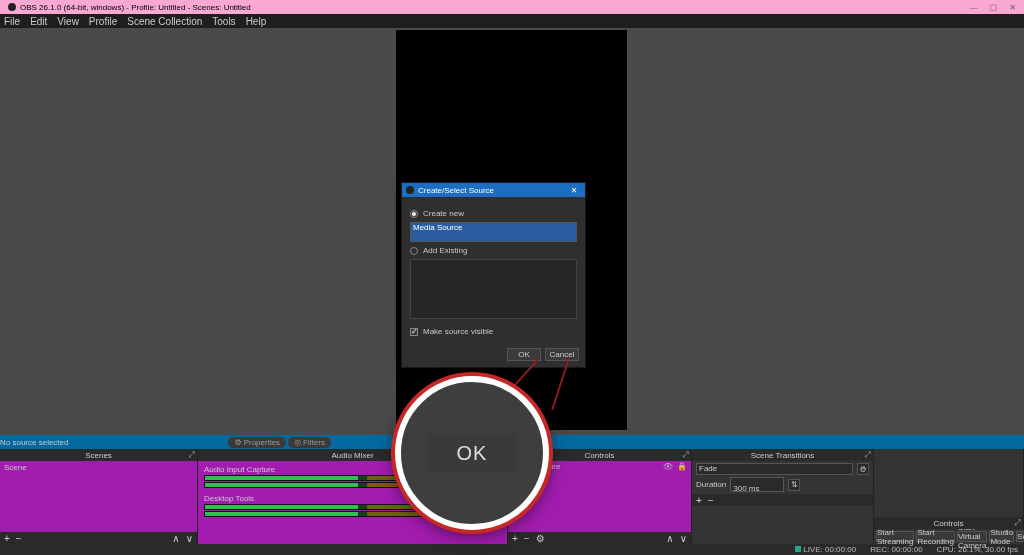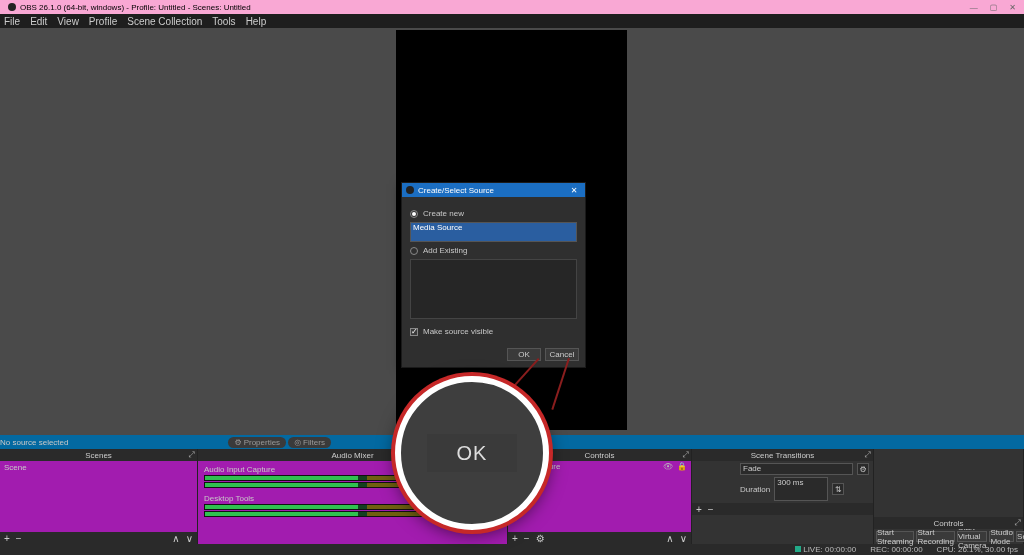--- a/index.html
+++ b/index.html
@@ -42,24 +42,24 @@
 
   .mixer-track { padding: 2px 6px; }
   .mixer-track .label { font-size: 8px; }
   .meter { height: 6px; background: linear-gradient(to right, #144020 0%, #144020 55%, #706010 55%, #706010 78%, #5a1010 78%, #5a1010 100%); border: 1px solid #111; position: relative; margin-top: 1px; }
   .meter::before { content: ""; position: absolute; left: 0; top: 0; bottom: 0; width: 52%; background: linear-gradient(to right, #30c050, #30c050); }
   .mixer-icons { float: right; color: #ccc; display: flex; gap: 4px; align-items: center; font-size: 10px; }
 
   .source-item { display: flex; align-items: center; justify-content: space-between; padding: 1px 4px; font-size: 8px; }
   .source-item .eye { display: flex; gap: 4px; color: #bbb; }
 
-  .trans-body { padding: 2px 4px; font-size: 8px; display: flex; flex-direction: column; gap: 2px; margin-left: 44px; }
+  .trans-body { padding: 2px 4px; font-size: 8px; display: flex; flex-direction: column; gap: 2px; }
   .trans-row { display: flex; align-items: center; gap: 4px; }
   .trans-select { flex: 1; background: #2a2a2a; border: 1px solid #555; height: 12px; font-size: 8px; color: #ccc; padding: 0 2px; }
-  .trans-input { width: 54px; background: #2a2a2a; border: 1px solid #555; height: 24px; font-size: 8px; color: #ccc; padding: 0 2px; }
+  .trans-input { width: 54px; background: #2a2a2a; border: 1px solid #555; height: 15px; font-size: 8px; color: #ccc; padding: 6px 2px; }
   .gear-small { width: 12px; height: 12px; background: #2a2a2a; border: 1px solid #555; display: flex; align-items: center; justify-content: center; font-size: 8px; }
 
   .controls-body { display: flex; flex-direction: row; padding: 2px; gap: 2px; }
   .ctrl-btn { height: 11px; background: #3a3a3a; border: 1px solid #555; font-size: 8px; color: #ccc; display: flex; align-items: center; justify-content: center; }
 
   
   .statusbar { height: 11px; background: #2a2a2a; display: flex; align-items: center; justify-content: flex-end; gap: 14px; font-size: 8px; padding: 0 6px; color: #bbb; }
   .statusbar .green-sq { width: 6px; height: 6px; background: #2a8; display: inline-block; }
 
   

